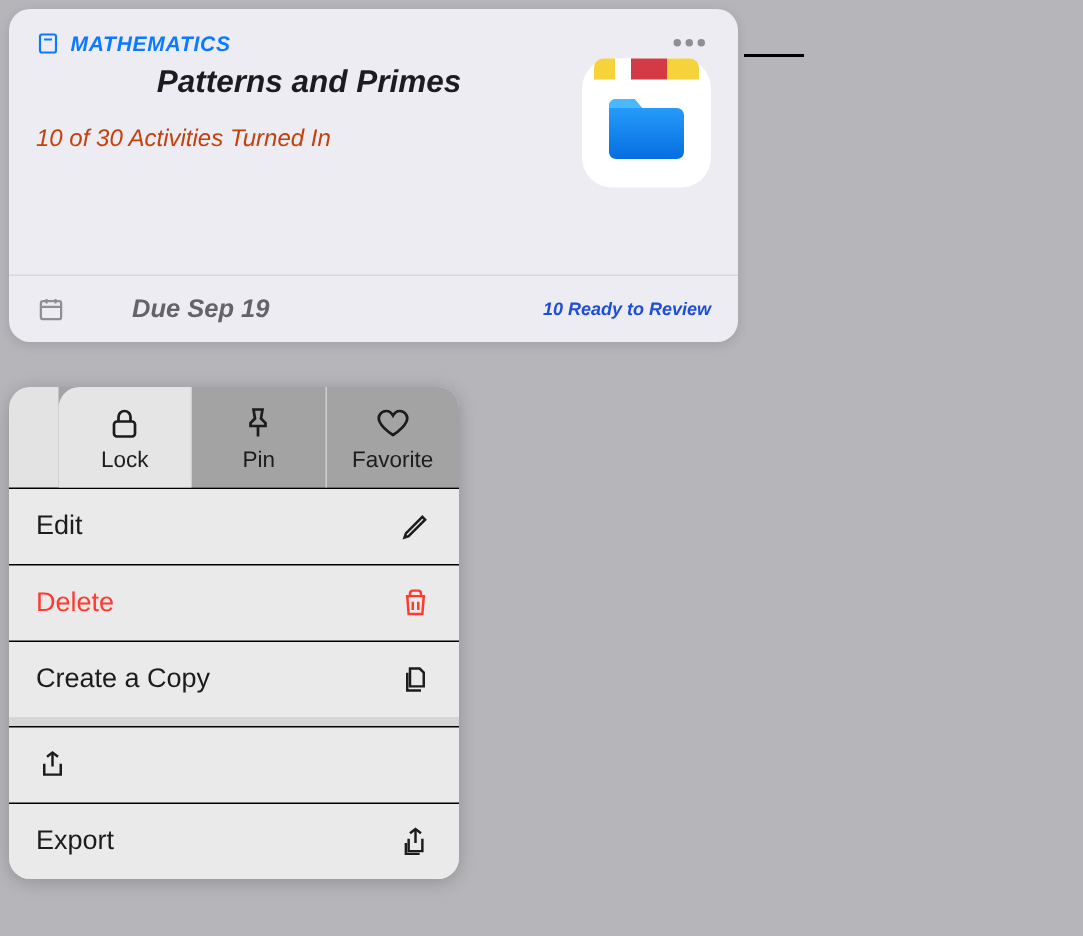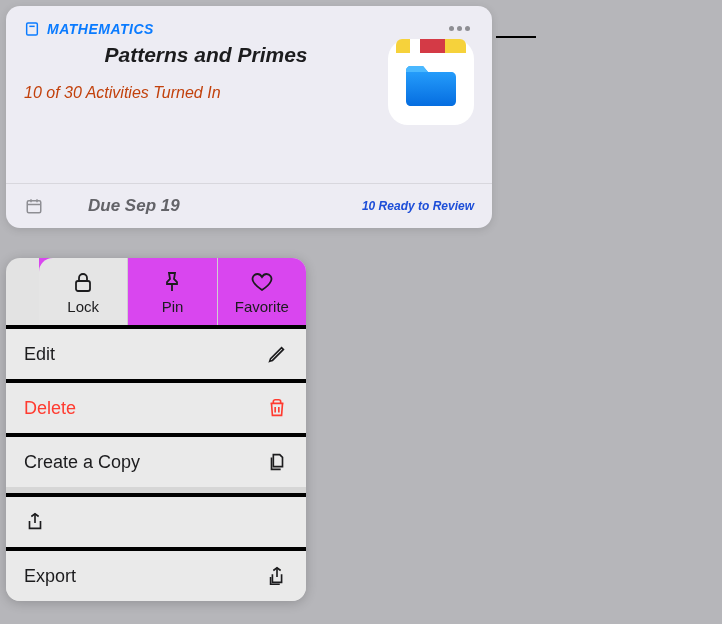--- a/index.html
+++ b/index.html
@@ -120,46 +120,46 @@
       left: 6px;
       top: 258px;
       width: 300px;
       background: #e3e3e3;
       border-radius: 14px;
       box-shadow: 0 2px 12px rgba(0,0,0,.20);
       overflow: hidden;
     }
     .menu-top {
       display: flex;
-      background: #d946ef;
+      background: #a3a3a3;
       margin-left: 33px;
     }
     .menu-top-btn {
       flex: 1;
       display: flex;
       flex-direction: column;
       align-items: center;
       justify-content: center;
       padding: 12px 0 10px;
       border-right: 1px solid #cfcfcf;
       cursor: pointer;
     }
     .menu-top-btn:first-child { background: #e5e5e5; border-radius: 14px 0 0 0; }
     .menu-top-btn:last-child { border-right: none; }
     .menu-top-btn .ic { height: 24px; display:flex; align-items:center; justify-content:center; }
     .menu-top-btn .lbl { font-size: 15px; color: #1c1c1e; margin-top: 4px; }
     .menu-row {
       display: flex;
-      align-items: flex-end;
+      align-items: flex-start;
       justify-content: space-between;
       padding: 14px 18px;
       font-size: 18px;
       color: #1c1c1e;
       background: #eaeaea;
-      border-top: 4px solid #000000;
+      border-top: 1px solid #000000;
       cursor: pointer;
     }
     .menu-sep {
       height: 6px;
       background: #d6d6d6;
     }
     .menu-row.danger { color: #ff3b30; }
     .menu-row.danger svg { stroke: #ff3b30; }
     .menu-row svg { flex:none; }
   </style>

